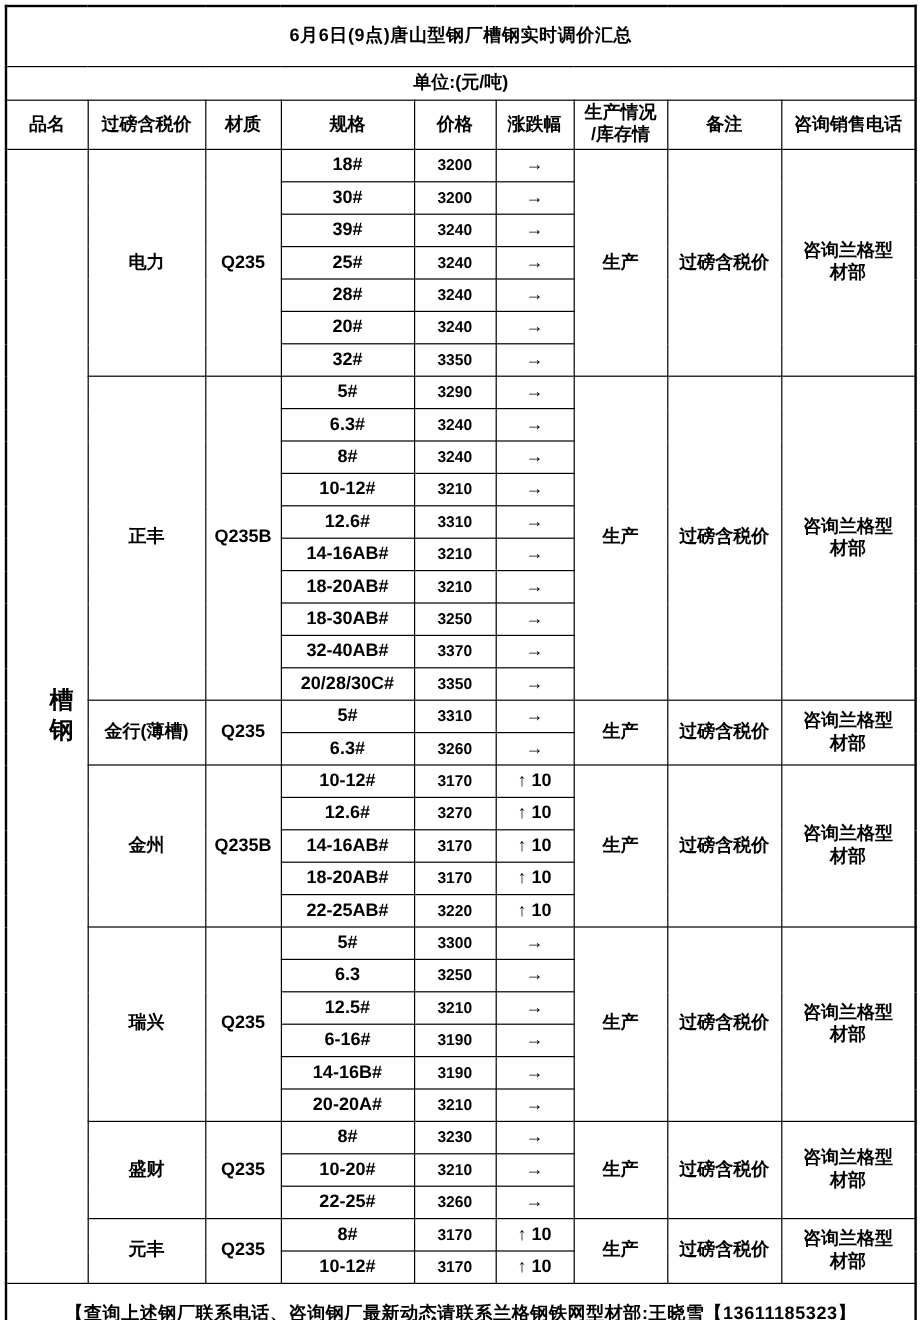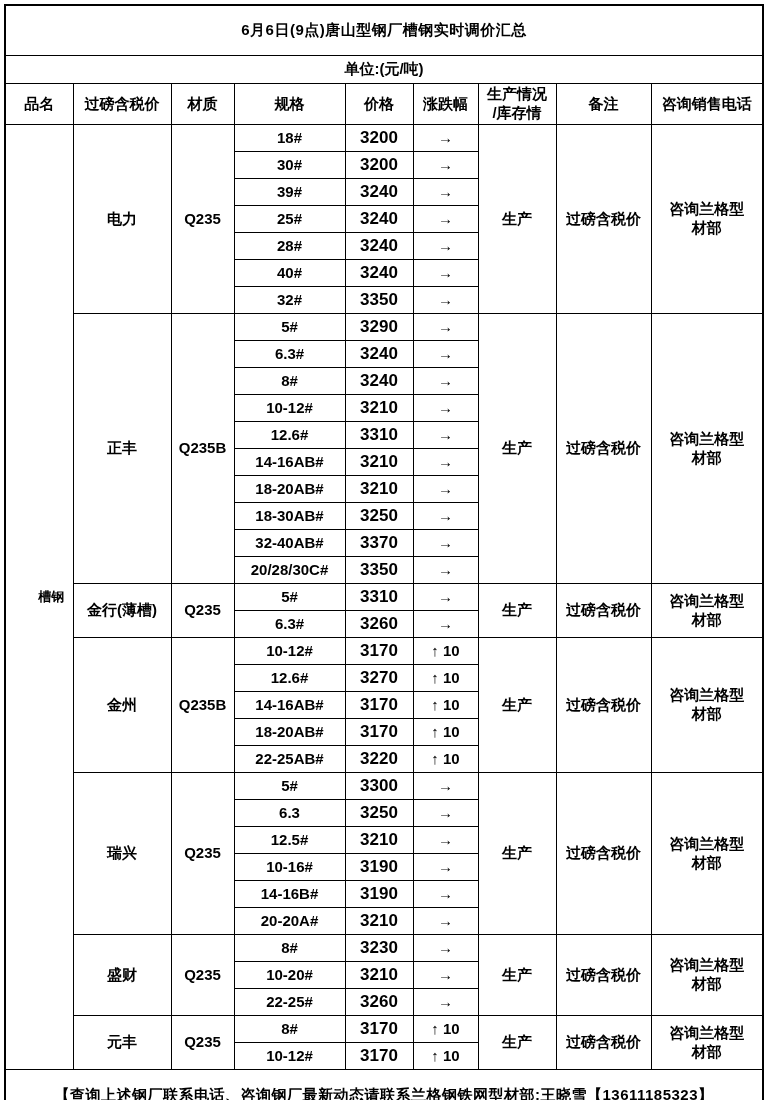--- a/index.html
+++ b/index.html
@@ -49,24 +49,24 @@
   .header-row th {
     height: 40px;
     font-size: 15px;
     white-space: pre-line;
     padding: 0 1px;
   }
   tbody tr td {
     height: 26px;
   }
   td.spec-cell   { font-size: 15px; text-align: center; }
-  td.price-cell  { font-size: 17px; }
+  td.price-cell  { font-size: 13px; }
   td.change-cell { font-size: 15px; white-space: nowrap; }
   td.contact-cell{ padding: 0 11px; }
-  td.product-cell{ font-size: 13px; padding-left: 26px; }
+  td.product-cell{ font-size: 20px; padding-left: 26px; }
   .footer-cell {
     height: 50px;
     text-align: left;
     font-size: 17px;
     padding-left: 10px;
     letter-spacing: 0.5px;
   }
 </style>
 </head>
 <body>
@@ -130,21 +130,21 @@
           <td class="spec-cell">25#</td>
           <td class="price-cell">3240</td>
           <td class="change-cell">→</td>
         </tr>
         <tr>
           <td class="spec-cell">28#</td>
           <td class="price-cell">3240</td>
           <td class="change-cell">→</td>
         </tr>
         <tr>
-          <td class="spec-cell">40#</td>
+          <td class="spec-cell">20#</td>
           <td class="price-cell">3240</td>
           <td class="change-cell">→</td>
         </tr>
         <tr>
           <td class="spec-cell">32#</td>
           <td class="price-cell">3350</td>
           <td class="change-cell">→</td>
         </tr>
         <tr>
           <td class="mill-cell" rowspan="10">正丰</td>
@@ -260,21 +260,21 @@
           <td class="spec-cell">6.3</td>
           <td class="price-cell">3250</td>
           <td class="change-cell">→</td>
         </tr>
         <tr>
           <td class="spec-cell">12.5#</td>
           <td class="price-cell">3210</td>
           <td class="change-cell">→</td>
         </tr>
         <tr>
-          <td class="spec-cell">10-16#</td>
+          <td class="spec-cell">6-16#</td>
           <td class="price-cell">3190</td>
           <td class="change-cell">→</td>
         </tr>
         <tr>
           <td class="spec-cell">14-16B#</td>
           <td class="price-cell">3190</td>
           <td class="change-cell">→</td>
         </tr>
         <tr>
           <td class="spec-cell">20-20A#</td>

